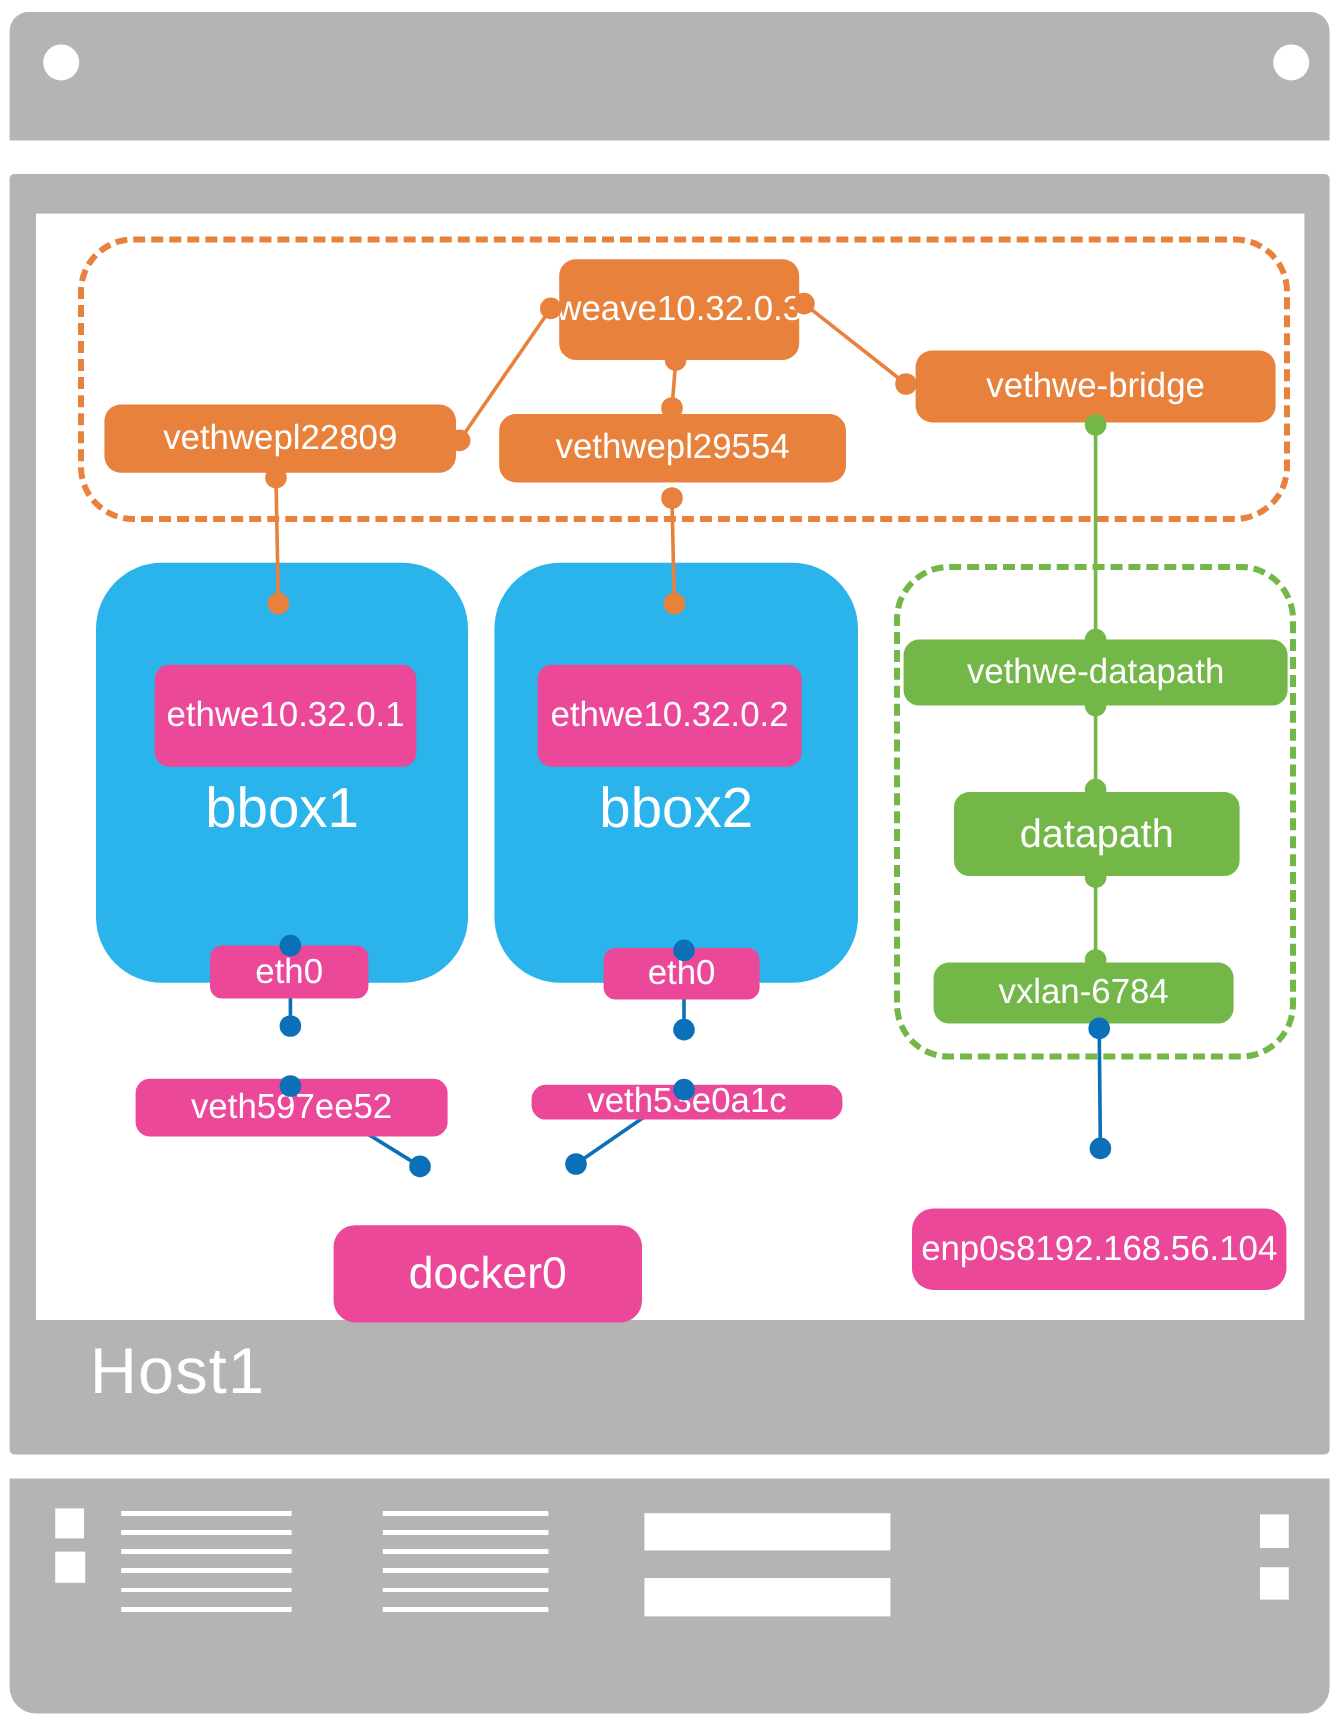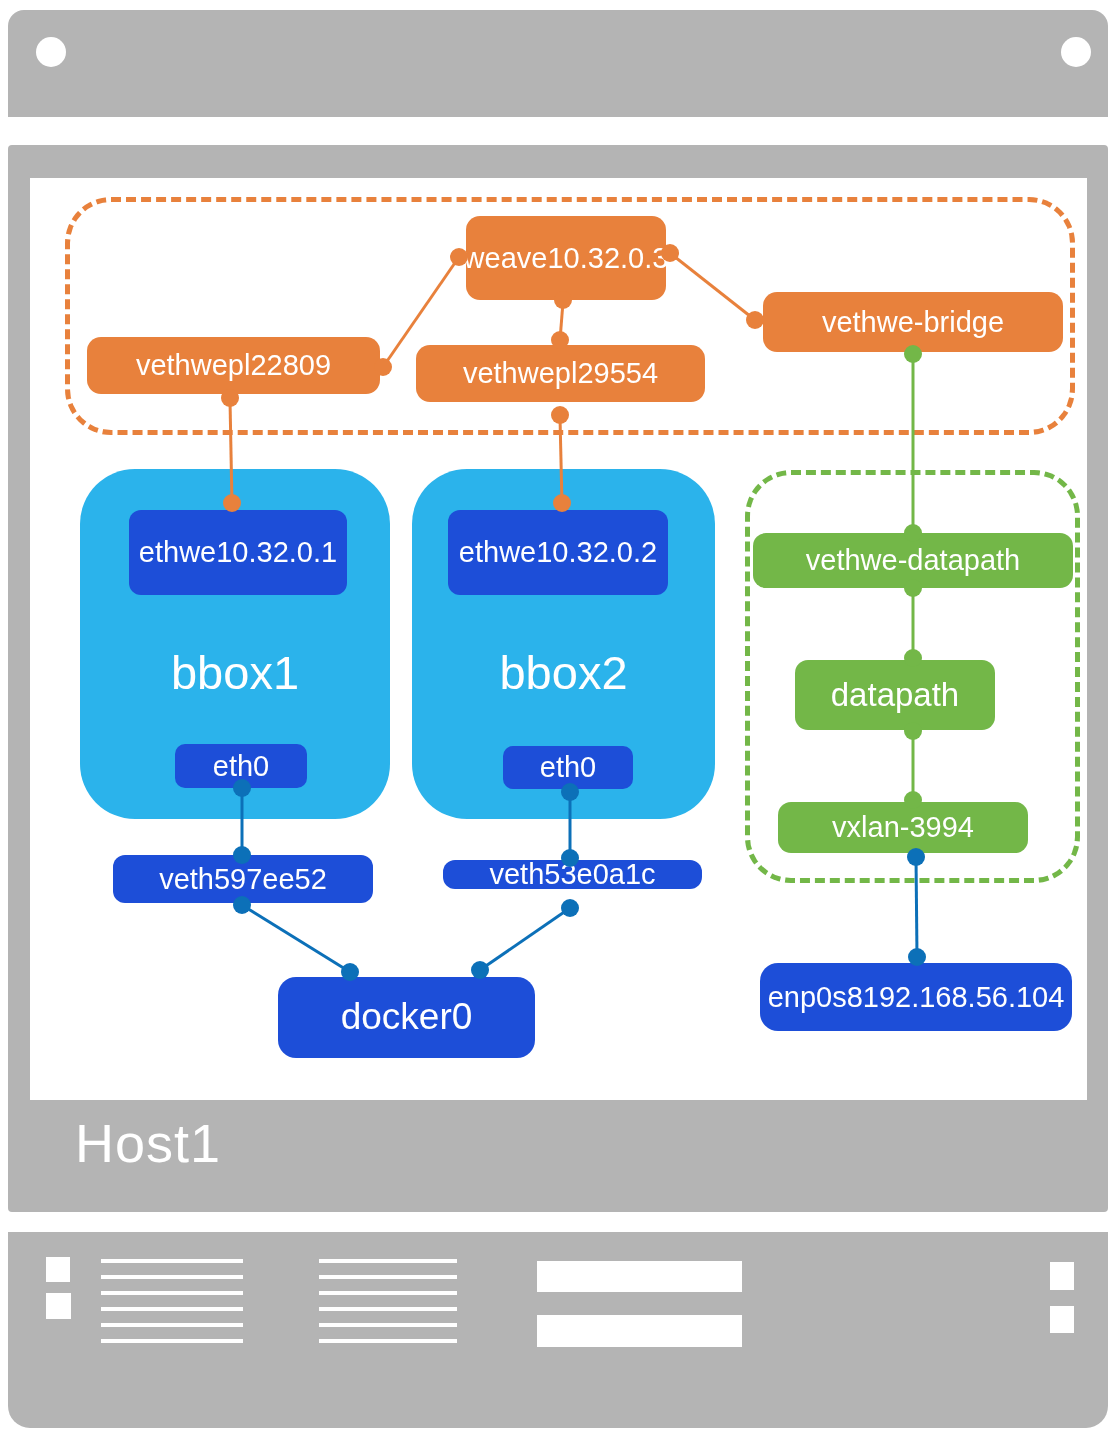--- a/index.html
+++ b/index.html
@@ -48,21 +48,21 @@
   }
   .container-title{
     position:absolute;z-index:4;color:#ffffff;font-size:47px;text-align:center;width:100%;
   }
   .node{
     position:absolute;z-index:4;color:#ffffff;
     display:flex;flex-direction:row;align-items:center;justify-content:center;
     text-align:center;line-height:1.25;
   }
   .orange-node{background:#E8813C;border-radius:14px;font-size:29px;}
-  .blue-node{background:#1d4ed8;border-radius:12px;font-size:29px;}
+  .blue-node{background:#ec4899;border-radius:12px;font-size:29px;margin-top:44px;}
   .green-node{background:#73B748;border-radius:13px;font-size:29px;}
   .big{font-size:37px;}
   .mid{font-size:33px;}
   .dot{position:absolute;z-index:5;border-radius:50%;width:18px;height:18px;}
   .dot.o{background:#E8813C;}
   .dot.b{background:#0C70B8;}
   .dot.g{background:#73B748;}
 </style>
 </head>
 <body>
@@ -152,25 +152,25 @@
     <span>docker0</span>
   </div>
   <div class="node blue-node" style="left:760px;top:963px;width:312px;height:68px;border-radius:18px;line-height:1.55;">
     <span>enp0s8</span>
     <span>192.168.56.104</span>
   </div>
 
   <div class="node green-node" style="left:753px;top:533px;width:320px;height:55px;">
     <span>vethwe-datapath</span>
   </div>
-  <div class="node green-node mid" style="left:795px;top:660px;width:200px;height:70px;">
+  <div class="node green-node mid" style="left:795px;top:660px;width:238px;height:70px;">
     <span>datapath</span>
   </div>
   <div class="node green-node" style="left:778px;top:802px;width:250px;height:51px;">
-    <span>vxlan-3994</span>
+    <span>vxlan-6784</span>
   </div>
 
   <div class="dot o" style="left:450px;top:248px;"></div>
   <div class="dot o" style="left:661px;top:244px;"></div>
   <div class="dot o" style="left:554px;top:291px;"></div>
   <div class="dot o" style="left:374px;top:358px;"></div>
   <div class="dot o" style="left:221px;top:389px;"></div>
   <div class="dot o" style="left:551px;top:331px;"></div>
   <div class="dot o" style="left:551px;top:406px;"></div>
   <div class="dot o" style="left:746px;top:311px;"></div>

